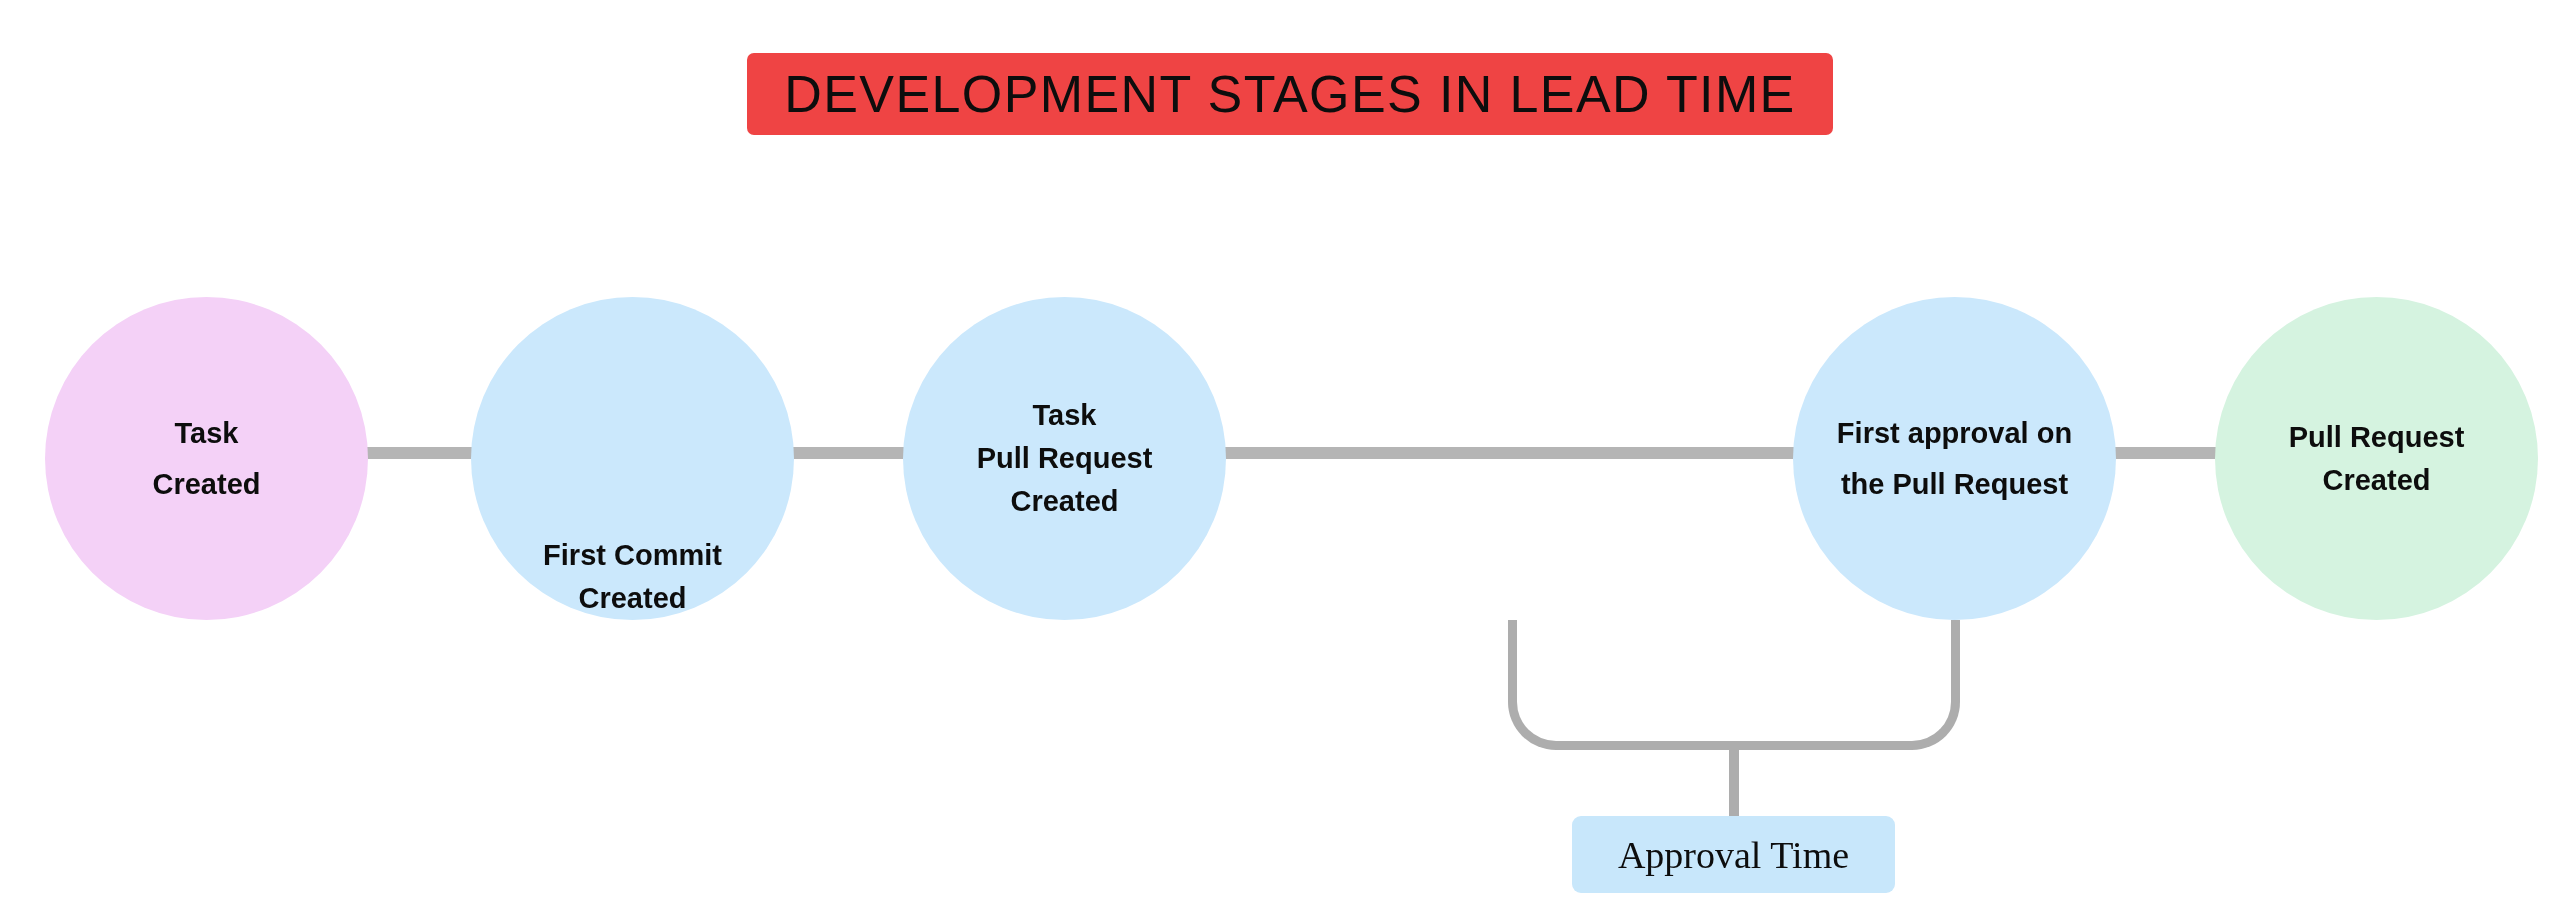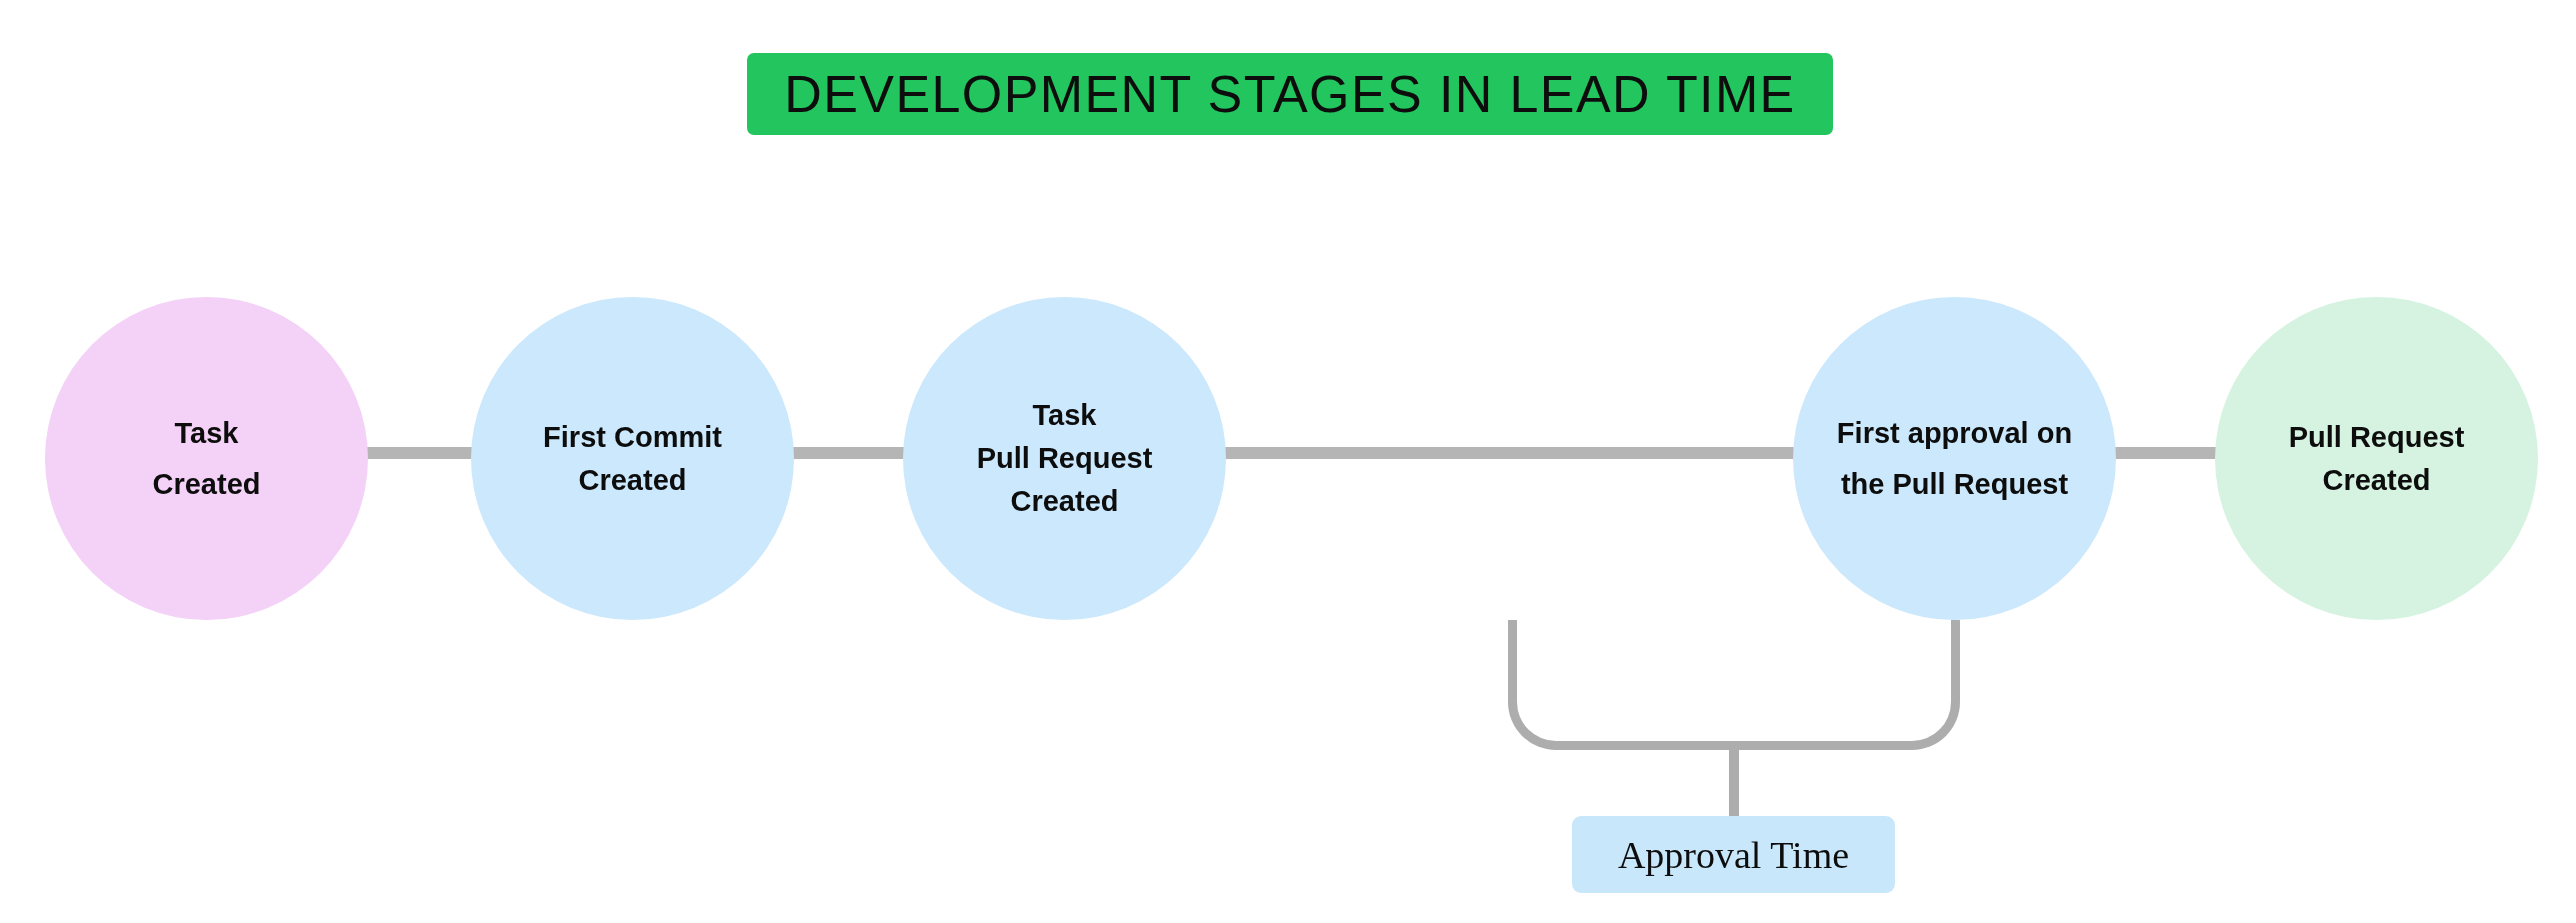--- a/index.html
+++ b/index.html
@@ -89,30 +89,30 @@
     color: #0d0d0d;
     white-space: nowrap;
     z-index: 1;
   }
 </style>
 </head>
 <body>
 
 <div class="canvas">
 
-  <div class="title-banner" style="background: #22c55e;">DEVELOPMENT STAGES IN LEAD TIME</div>
+  <div class="title-banner" style="background: #ef4444;">DEVELOPMENT STAGES IN LEAD TIME</div>
 
   <div class="connector-line" style="background: rgb(181, 181, 181);"></div>
 
   <div class="stage-circle c1" style="background: rgb(244, 209, 247); gap: 8px;">
     <div class="line">Task</div>
     <div class="line">Created</div>
   </div>
 
-  <div class="stage-circle c2" style="background: rgb(203, 232, 252);">
+  <div class="stage-circle c2" style="background: rgb(203, 232, 252); justify-content: flex-end;">
     <div class="line">First Commit</div>
     <div class="line">Created</div>
   </div>
 
   <div class="stage-circle c3" style="background: rgb(203, 232, 252);">
     <div class="line">Task</div>
     <div class="line">Pull Request</div>
     <div class="line">Created</div>
   </div>
 

